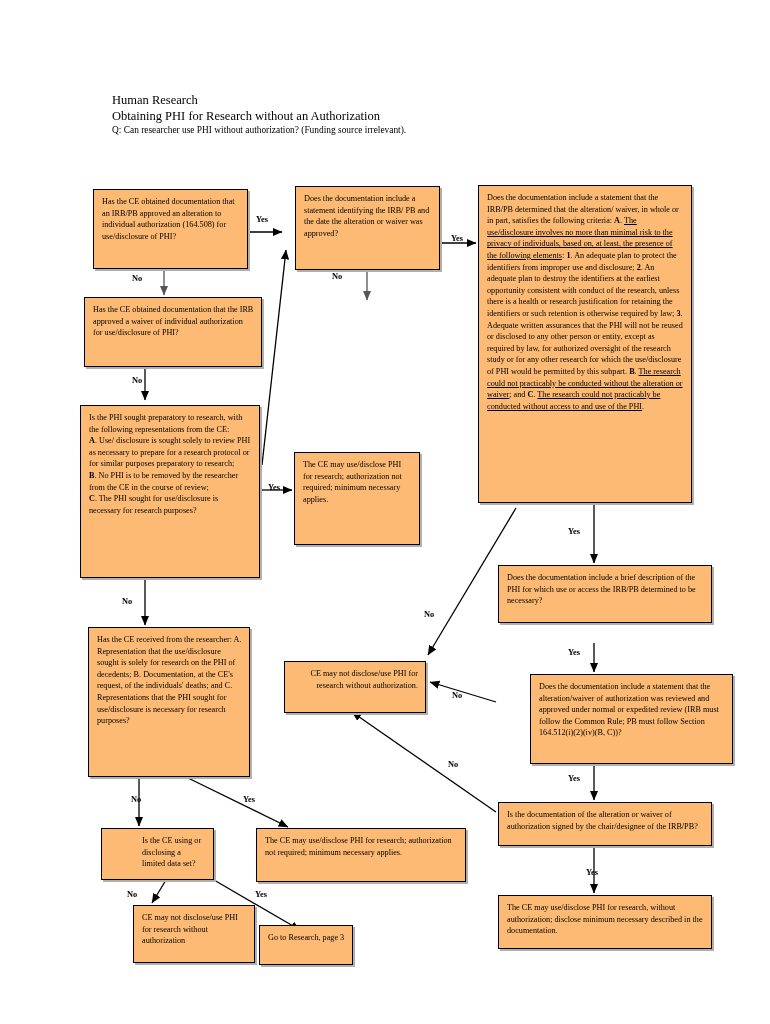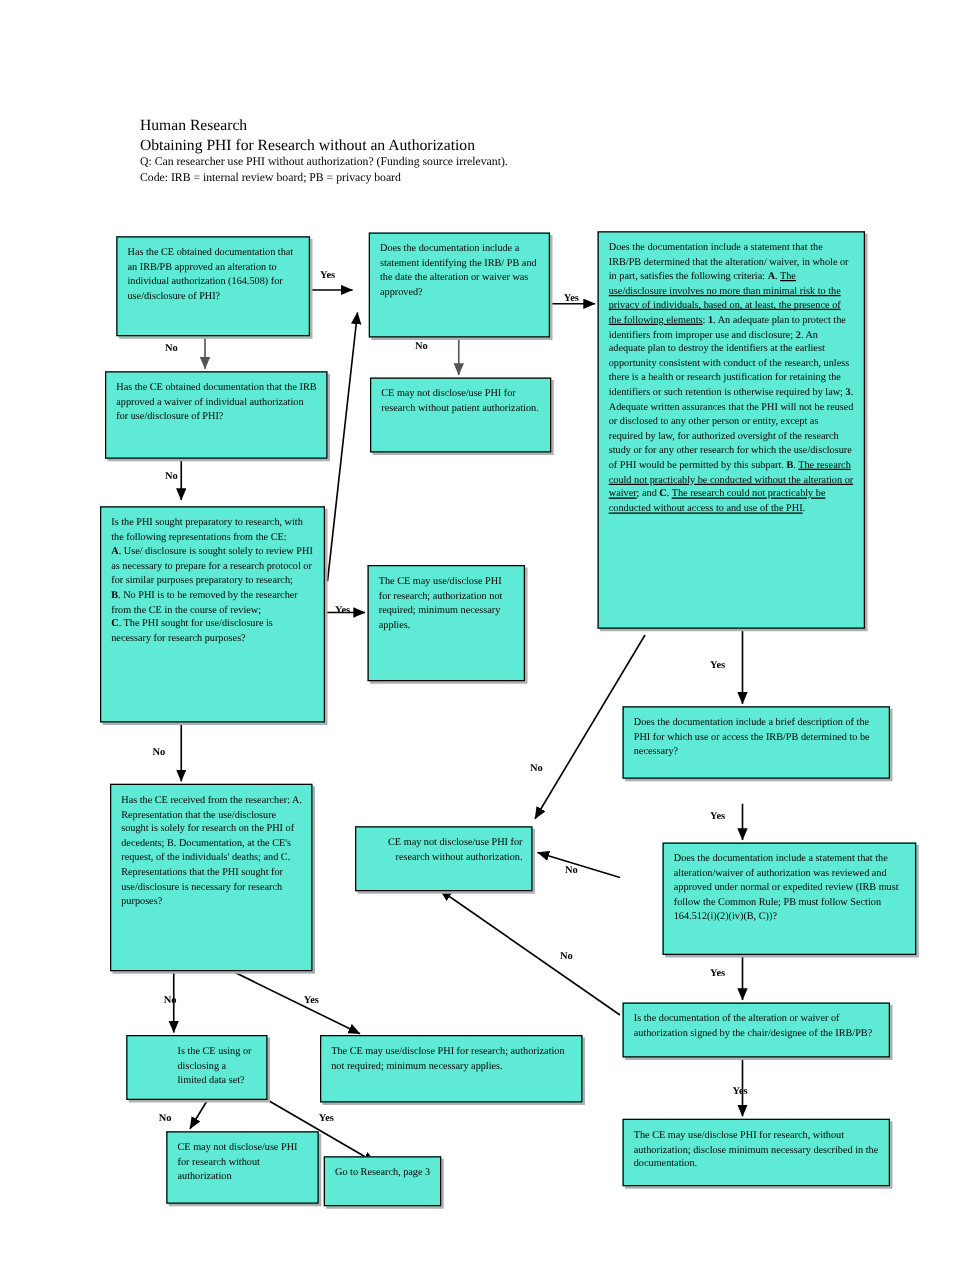--- a/index.html
+++ b/index.html
@@ -25,21 +25,21 @@
     position: absolute;
     left: 0; top: 0;
     width: 770px;
     height: 1024px;
     pointer-events: none;
   }
   .node {
     position: absolute;
     box-sizing: border-box;
     border: 1px solid #000000;
-    background: #5eead4;
+    background: #fdba74;
     box-shadow: 2px 2px 0 0 #b0b0b0;
     padding: 6px 7px 6px 8px;
     font-size: 8.2px;
     line-height: 11.6px;
     text-align: left;
     overflow: hidden;
   }
   .node p { margin: 0; }
   .title-block {
     position: absolute;
@@ -62,21 +62,20 @@
 </style>
 </head>
 <body>
 
 <div id="canvas">
 
   <div class="title-block">
     <div class="t1">Human Research</div>
     <div class="t2">Obtaining PHI for Research without an Authorization</div>
     <div class="t3">Q: Can researcher use PHI without authorization? (Funding source irrelevant).</div>
-    <div class="t3">Code:  IRB = internal review board; PB = privacy board</div>
   </div>
 
   <svg class="edges" viewBox="0 0 770 1024">
     <defs>
       <marker id="ah" markerWidth="9" markerHeight="9" refX="7.2" refY="3.2" orient="auto" markerUnits="strokeWidth">
         <path d="M0,0 L7.5,3.2 L0,6.4 z" fill="#000"></path>
       </marker>
       <marker id="ahg" markerWidth="9" markerHeight="9" refX="7.2" refY="3.2" orient="auto" markerUnits="strokeWidth">
         <path d="M0,0 L7.5,3.2 L0,6.4 z" fill="#555"></path>
       </marker>
@@ -126,23 +125,20 @@
   </div>
 
   <div class="node" style="left:84px; top:297px; width:178px; height:70px;">
     <p>Has the CE obtained documentation that the IRB approved a waiver of individual authorization for use/disclosure of PHI?</p>
   </div>
 
   <div class="node" style="left:295px; top:186px; width:145px; height:84px;">
     <p>Does the documentation include a statement identifying the IRB/ PB and the date the alteration or waiver was approved?</p>
   </div>
 
-  <div class="node" style="left:296px; top:302px; width:145px; height:60px;">
-    <p>CE may not disclose/use PHI for research without patient authorization.</p>
-  </div>
 
   <div class="node" style="left:478px; top:185px; width:214px; height:318px;">
     <p><span>Does the documentation include a statement that the IRB/PB determined that the alteration/ waiver, in whole or in part, satisfies the following criteria: </span><b>A</b>. <u>The use/disclosure involves no more than minimal risk to the privacy of individuals, based on, at least, the presence of the following elements</u>: <b>1</b>. <span>An adequate plan to protect the identifiers from improper use and disclosure; </span><b>2</b>. <span>An adequate plan to destroy the identifiers at the earliest opportunity consistent with conduct of the research, unless there is a health or research justification for retaining the identifiers or such retention is otherwise required by law; </span><b>3</b>. <span>Adequate written assurances that the PHI will not be reused or disclosed to any other person or entity, except as required by law, for authorized oversight of the research study or for any other research for which the use/disclosure of PHI would be permitted by this subpart. </span><b>B</b>. <u>The research could not practicably be conducted without the alteration or waiver</u><span>; and </span><b>C</b>. <u>The research could not practicably be conducted without access to and use of the PHI</u><span>.</span></p>
   </div>
 
   <div class="node" style="left:80px; top:405px; width:180px; height:173px;">
     <p><span>Is the PHI sought preparatory to research, with the following representations from the CE:</span><br><b>A</b><span>. Use/ disclosure is sought solely to review PHI as necessary to prepare for a research protocol or for similar purposes preparatory to research;</span><br><b>B</b><span>. No PHI is to be removed by the researcher from the CE in the course of review;</span><br><b>C</b><span>. The PHI sought for use/disclosure is necessary for research purposes?</span></p>
   </div>
 
   <div class="node" style="left:294px; top:452px; width:126px; height:93px;">

